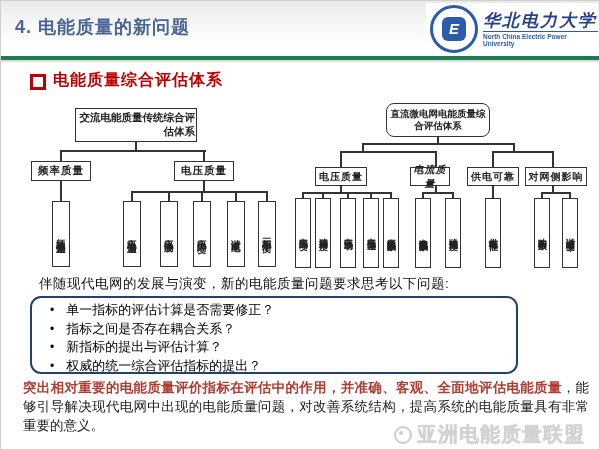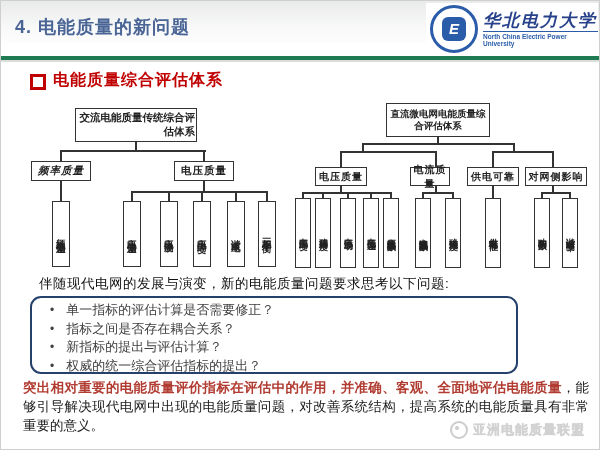--- a/index.html
+++ b/index.html
@@ -30,32 +30,32 @@
   .root{font-size:10.5px;font-weight:600;line-height:1.3;padding:1px;}
   .cat{font-size:10.5px;font-weight:600;letter-spacing:1px;}
   .vtext{writing-mode:vertical-rl;text-orientation:upright;font-size:9.5px;font-weight:600;
     letter-spacing:1.5px;line-height:1;}
   .ln{position:absolute;background:#333;}
   
   .lead{position:absolute;left:38px;top:274px;font-size:13.5px;color:#111;font-weight:500;letter-spacing:0.5px;}
   .qbox{position:absolute;left:29px;top:295px;width:488px;height:78px;border:2px solid #24416b;
     border-radius:11px;box-sizing:border-box;padding:3px 8px 0 12px;}
   .qbox ul{margin:0;padding:0;list-style:none;}
-  .qbox li{font-size:13px;color:#404040;line-height:18.5px;font-weight:500;}
+  .qbox li{font-size:13px;color:#000000;line-height:18.5px;font-weight:500;}
   .qbox li::before{content:"•";margin:0 12px 0 6px;font-size:12px;}
   
   .conclusion{position:absolute;left:22px;top:377px;width:566px;font-size:13.5px;line-height:19px;
     text-align:justify;color:#111;}
   .conclusion .red{color:#b13c32;font-weight:bold;}
   .conclusion .black{color:#1a1a1a;font-weight:500;}
   
   .footer{position:absolute;right:14px;top:420px;display:flex;align-items:center;gap:5px;color:#c9c9c9;}
   .footer-icon{width:14px;height:14px;border-radius:50%;border:2px solid #cccccc;position:relative;}
   .footer-icon::after{content:"";position:absolute;left:3px;top:3px;width:4px;height:4px;border-radius:50%;background:#cccccc;}
-  .footer-text{font-size:13px;font-weight:bold;letter-spacing:1px;
+  .footer-text{font-size:20px;font-weight:bold;letter-spacing:1px;
     color:#d2d2d2;text-shadow:0 0 1px #bdbdbd;}
 </style>
 </head>
 <body>
 
 <div class="slide">
 
   <div class="header">
     <div class="slide-title">4. 电能质量的新问题</div>
     <div class="logo-panel">
@@ -74,21 +74,21 @@
   <div class="sec-bullet"></div>
   <div class="sec-title">电能质量综合评估体系</div>
 
   <div>
     <div class="box root" style="left:74px;top:107px;width:122px;height:34px;text-align:right;">交流电能质量传统综合评估体系</div>
     <div class="ln" style="left:134px;top:141px;width:2px;height:8px;"></div>
     <div class="ln" style="left:59px;top:149px;width:146px;height:2px;"></div>
     <div class="ln" style="left:59px;top:149px;width:2px;height:11px;"></div>
     <div class="ln" style="left:202px;top:149px;width:2px;height:11px;"></div>
 
-    <div class="box cat" style="left:30px;top:160px;width:60px;height:20px;font-style:italic;">频率质量</div>
+    <div class="box cat" style="left:30px;top:160px;width:60px;height:20px;">频率质量</div>
     <div class="box cat" style="left:173px;top:160px;width:60px;height:20px;">电压质量</div>
 
     <div class="ln" style="left:59px;top:180px;width:2px;height:20px;"></div>
     <div class="box vtext" style="left:51px;top:200px;width:18px;height:66px;">频率偏差</div>
 
     <div class="ln" style="left:202px;top:180px;width:2px;height:11px;"></div>
     <div class="ln" style="left:130px;top:190px;width:137px;height:2px;"></div>
     <div class="ln" style="left:130px;top:190px;width:2px;height:10px;"></div>
     <div class="ln" style="left:167px;top:190px;width:2px;height:10px;"></div>
     <div class="ln" style="left:200px;top:190px;width:2px;height:10px;"></div>
@@ -96,34 +96,34 @@
     <div class="ln" style="left:265px;top:190px;width:2px;height:10px;"></div>
 
     <div class="box vtext" style="left:122px;top:200px;width:18px;height:66px;">电压偏差</div>
     <div class="box vtext" style="left:159px;top:200px;width:18px;height:66px;">电压波动</div>
     <div class="box vtext" style="left:192px;top:200px;width:18px;height:66px;">电压闪变</div>
     <div class="box vtext" style="left:226px;top:200px;width:18px;height:66px;">谐波电压</div>
     <div class="box vtext" style="left:257px;top:200px;width:18px;height:66px;">三相不平衡</div>
   </div>
 
   <div>
-    <div class="box root" style="left:385px;top:102px;width:104px;height:34px;font-size:9.5px;">直流微电网电能质量综合评估体系</div>
+    <div class="box root" style="left:385px;top:102px;width:104px;height:34px;font-size:9.5px;border-radius:8px;">直流微电网电能质量综合评估体系</div>
     <div class="ln" style="left:436px;top:136px;width:2px;height:7px;"></div>
     <div class="ln" style="left:361px;top:142px;width:153px;height:2px;"></div>
     <div class="ln" style="left:361px;top:142px;width:2px;height:9px;"></div>
     <div class="ln" style="left:512px;top:142px;width:2px;height:9px;"></div>
     <div class="ln" style="left:339px;top:150px;width:97px;height:2px;"></div>
     <div class="ln" style="left:491px;top:150px;width:62px;height:2px;"></div>
     <div class="ln" style="left:339px;top:150px;width:2px;height:16px;"></div>
     <div class="ln" style="left:434px;top:150px;width:2px;height:16px;"></div>
     <div class="ln" style="left:491px;top:150px;width:2px;height:16px;"></div>
     <div class="ln" style="left:551px;top:150px;width:2px;height:16px;"></div>
 
     <div class="box cat" style="left:314px;top:166px;width:52px;height:19px;font-size:10px;">电压质量</div>
-    <div class="box cat" style="left:409px;top:166px;width:40px;height:19px;font-size:10px;">电流质量</div>
+    <div class="box cat" style="left:409px;top:166px;width:40px;height:19px;font-size:10px;font-style:italic;">电流质量</div>
     <div class="box cat" style="left:466px;top:166px;width:52px;height:19px;font-size:10px;">供电可靠</div>
     <div class="box cat" style="left:524px;top:166px;width:62px;height:19px;font-size:10px;">对网侧影响</div>
 
     <div class="ln" style="left:339px;top:185px;width:2px;height:7px;"></div>
     <div class="ln" style="left:301px;top:191px;width:90px;height:2px;"></div>
     <div class="ln" style="left:301px;top:191px;width:2px;height:6px;"></div>
     <div class="ln" style="left:321px;top:191px;width:2px;height:6px;"></div>
     <div class="ln" style="left:346px;top:191px;width:2px;height:6px;"></div>
     <div class="ln" style="left:369px;top:191px;width:2px;height:6px;"></div>
     <div class="ln" style="left:389px;top:191px;width:2px;height:6px;"></div>

